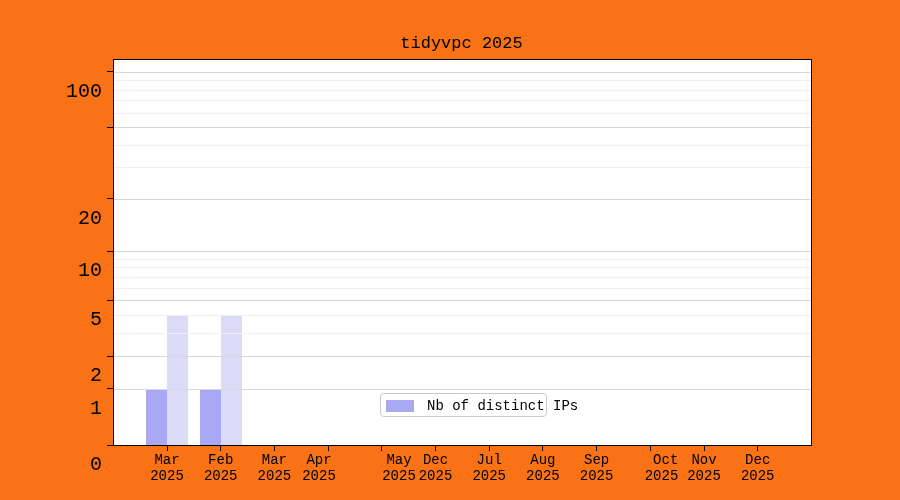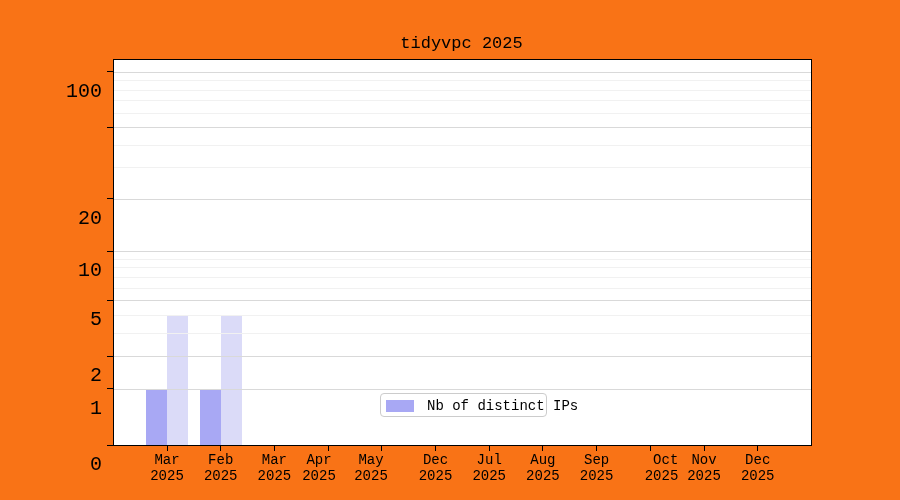--- a/index.html
+++ b/index.html
@@ -125,21 +125,21 @@
       <div class="xlabel" style="left: 132.4px;">
         <div>Mar</div>
         <div>2025</div>
       </div>
       <div class="xtick" style="left: 213.6px;"></div>
       <div class="xlabel" style="left: 177px;">
         <div>Apr</div>
         <div>2025</div>
       </div>
       <div class="xtick" style="left: 267.3px;"></div>
-      <div class="xlabel" style="left: 229px;">
+      <div class="xlabel" style="left: 257px;">
         <div>May</div>
         <div>2025</div>
       </div>
       <div class="xtick" style="left: 321px;"></div>
       <div class="xlabel" style="left: 293.5px;">
         <div>Dec</div>
         <div>2025</div>
       </div>
       <div class="xtick" style="left: 374.7px;"></div>
       <div class="xlabel" style="left: 347.2px;">

